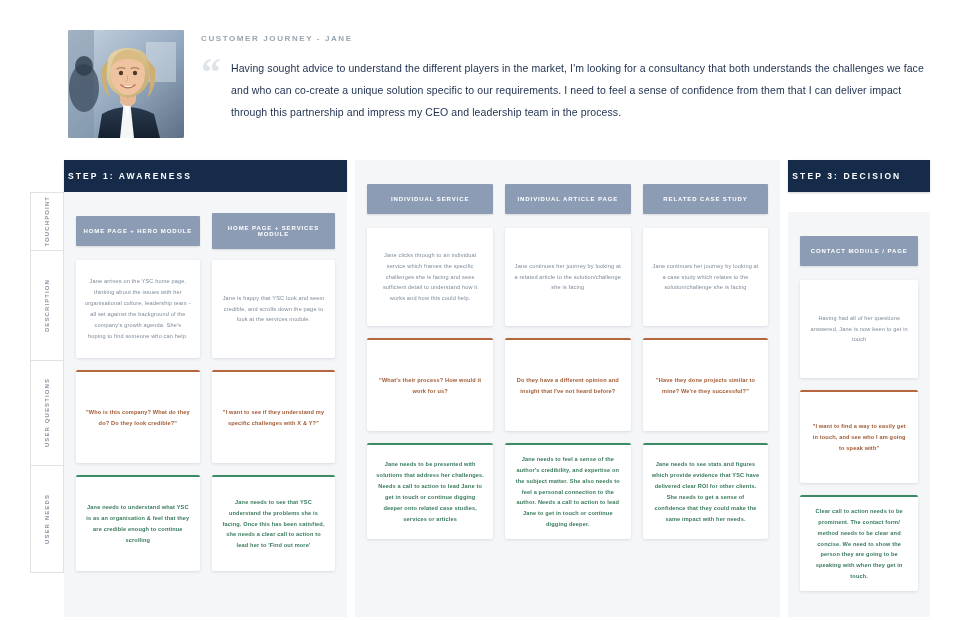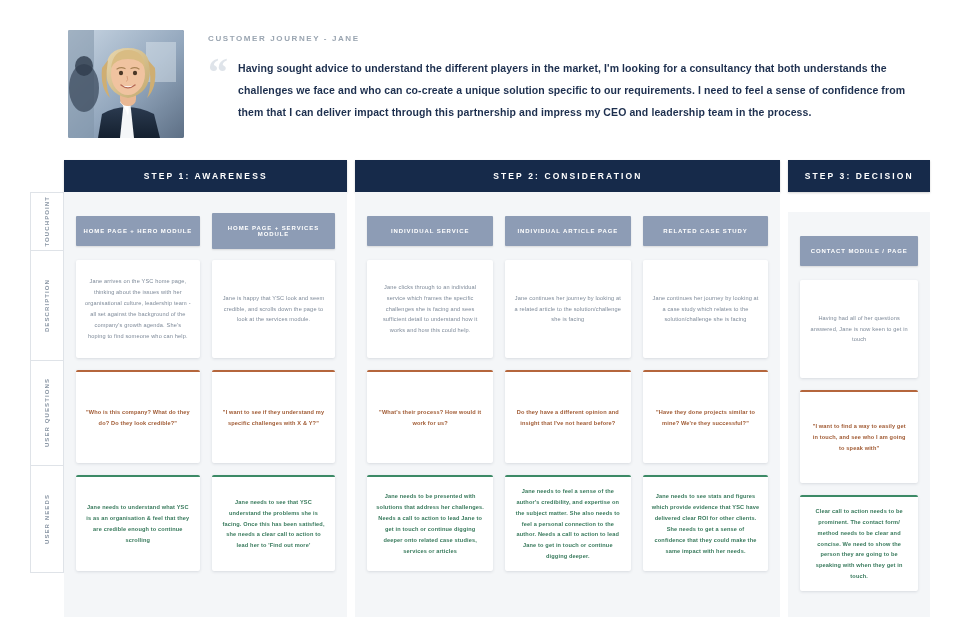--- a/index.html
+++ b/index.html
@@ -33,21 +33,21 @@
     flex: 0 0 116px;
     border-radius: 2px;
     overflow: hidden;
     position: relative;
     background: #6f8196;
   }
 
   .persona-photo svg { display: block; width: 100%; height: 100%; }
 
   .hero-text {
-    padding-left: 24px;
+    padding-left: 17px;
     flex: 1;
     padding-top: 4px;
   }
 
   .eyebrow {
     font-size: 8px;
     letter-spacing: 1.6px;
     color: #9aa5b1;
     font-weight: bold;
     text-transform: uppercase;
@@ -67,21 +67,21 @@
     line-height: 1;
     color: #dfe4ea;
     font-family: "Liberation Serif", serif;
     font-weight: bold;
   }
 
   .quote-text {
     font-size: 10.5px;
     line-height: 2.1;
     color: #1d2f4e;
-    font-weight: bold;
+    font-weight: normal;
     letter-spacing: 0.1px;
     max-width: 720px;
   }
 
   
   .board {
     position: relative;
     display: flex;
     padding: 12px 36px 0 30px;
   }
@@ -127,21 +127,21 @@
   }
 
   .stage { display: flex; flex-direction: column; }
   .stage-1 { flex: 2; }
   .stage-2 { flex: 3; }
   .stage-3 { flex: 1; gap: 20px; }
 
   .stage-header {
     background: #162a4a;
     color: #ffffff;
-    text-align: center;
+    text-align: left;
     font-size: 8.5px;
     font-weight: bold;
     letter-spacing: 2.1px;
     padding: 11px 4px;
     text-transform: uppercase;
     box-shadow: 0 1px 2px rgba(0,0,0,0.18);
   }
 
   .stage-body {
     background: #f4f6f8;
@@ -330,21 +330,20 @@
             <div class="col">
               <div class="card card-need">
                 <span class="card-text">Jane needs to see that YSC understand the problems she is facing. Once this has been satisfied, she needs a clear call to action to lead her to 'Find out more'</span>
               </div>
             </div>
           </div>
         </div>
       </div>
 
       <div class="stage stage-2">
-        <div class="stage-header">STEP 2: CONSIDERATION</div>
         <div class="stage-body">
           <div class="row row-touchpoint">
             <div class="col">
               <div class="touch-chip">INDIVIDUAL SERVICE</div>
             </div>
             <div class="col">
               <div class="touch-chip">INDIVIDUAL ARTICLE PAGE</div>
             </div>
             <div class="col">
               <div class="touch-chip">RELATED CASE STUDY</div>

